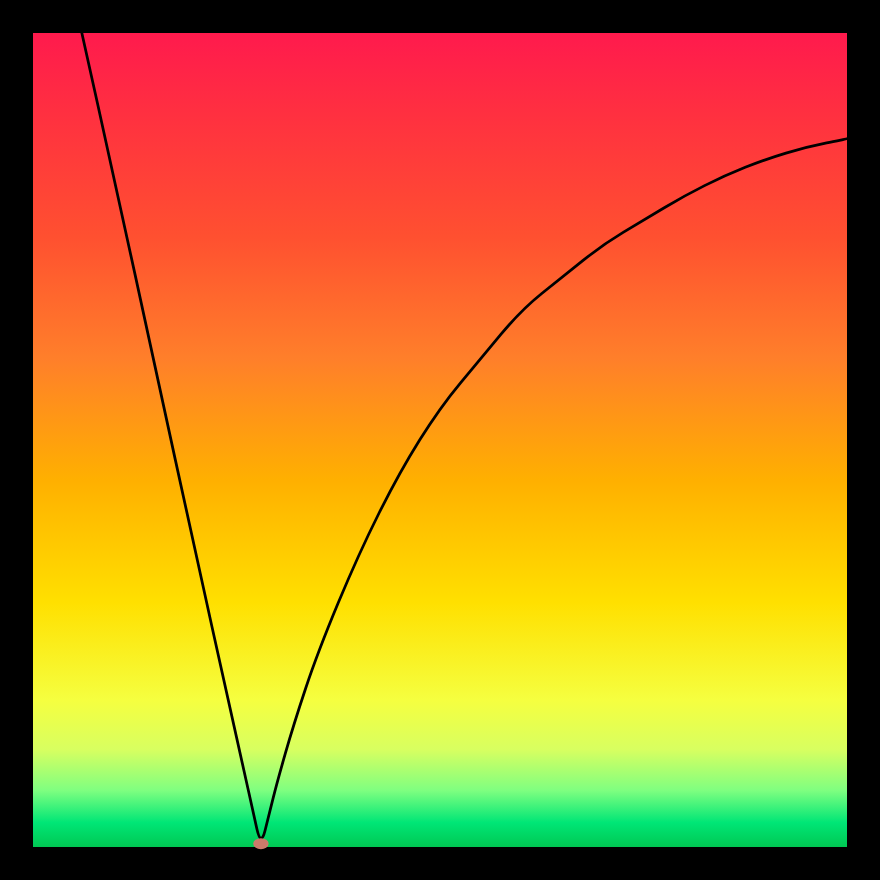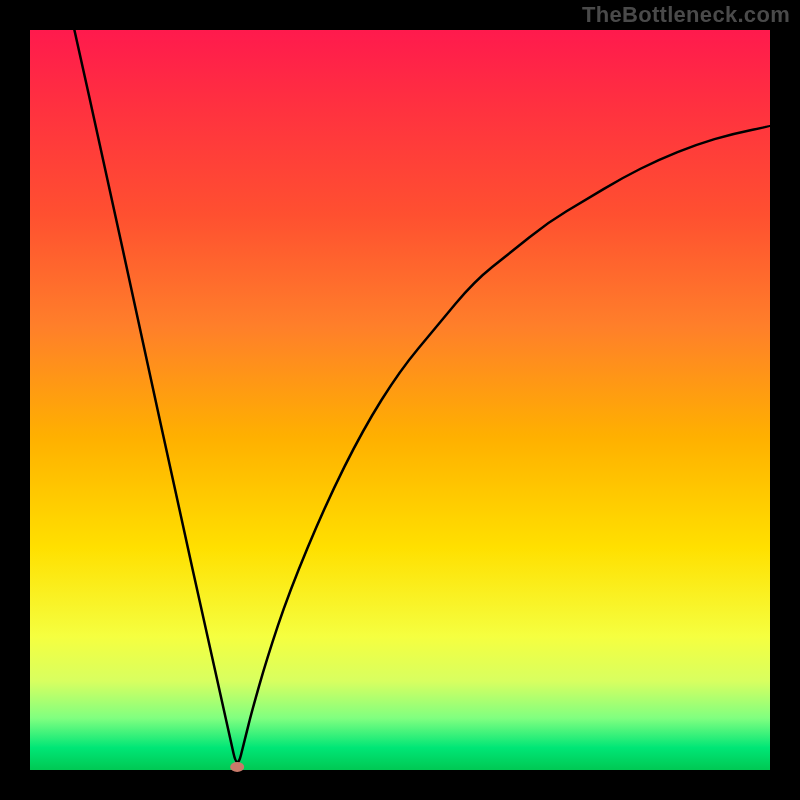--- a/index.html
+++ b/index.html
@@ -59,20 +59,19 @@
   }
   .min-point {
     fill: #c97a6a;
     stroke: none;
   }
 </style>
 </head>
 <body>
 
 <div class="frame">
-  <div class="watermark">TheBottleneck.com</div>
   <div class="plot">
     <svg class="curve" viewBox="0 0 740 740" preserveAspectRatio="none">
       <path id="curve-path" d="M 44.4 0 Q 44.4 0 59.2 66.60000000000002 Q 74 133.20000000000005 92.5 218.30000000000004 Q 111 303.40000000000003 129.5 388.5 Q 148 473.6 162.8 540.2 Q 177.6 606.8 185 640.0999999999999 Q 192.4 673.4 196.10000000000002 690.05 Q 199.8 706.7 203.5 723.35 Q 207.20000000000002 740 210.9 725.2 Q 214.6 710.4 218.3 695.5999999999999 Q 222 680.8 229.4 654.9 Q 236.8 629 247.9 595.7 Q 259 562.4 277.5 518 Q 296 473.6 314.5 436.6 Q 333 399.59999999999997 351.5 370 Q 370 340.4 388.5 318.2 Q 407.00000000000006 296 425.5 273.79999999999995 Q 444 251.59999999999997 462.5 236.79999999999998 Q 481 222 499.5 207.2 Q 518 192.39999999999998 536.5 181.29999999999995 Q 555 170.19999999999993 573.5 159.09999999999997 Q 592 148 610.5 138.75 Q 629 129.5 647.5 122.10000000000002 Q 666 114.70000000000005 684.5 109.15000000000003 Q 703 103.60000000000002 721.5 99.90000000000003 T 740 96.20000000000005" stroke="#000" stroke-width="2.5" fill="none" stroke-linejoin="round" stroke-linecap="round"></path>
       <ellipse id="min-dot" class="min-point" cx="207.20000000000002" cy="737" rx="7" ry="5"></ellipse>
     </svg>
   </div>
 </div>
 
 </body></html>

